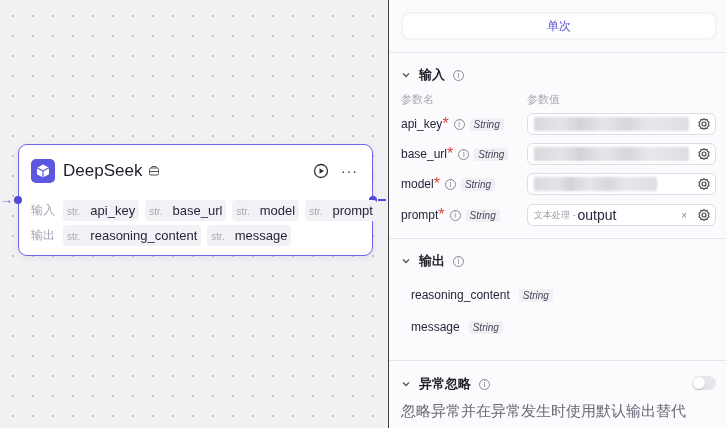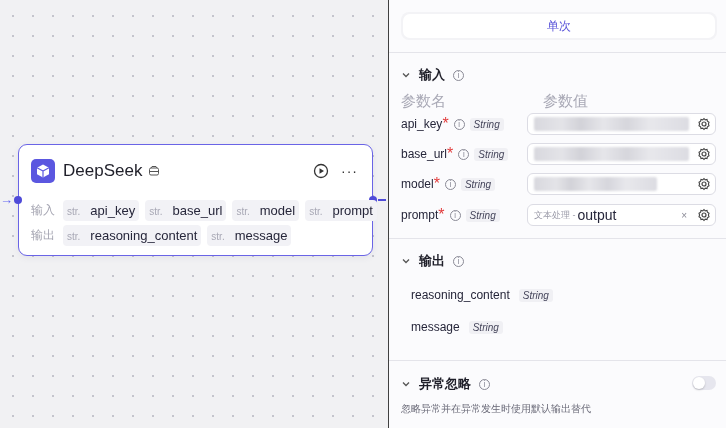--- a/index.html
+++ b/index.html
@@ -81,21 +81,21 @@
     .section-head {
       position: absolute; left: 12px; display: flex; align-items: center; gap: 8px;
     }
     .chev { width: 10px; height: 10px; display: inline-flex; }
     .section-title { font-size: 13px; font-weight: 600; color: #1f1f29; }
     .info-icon {
       width: 11px; height: 11px; border: 1px solid #8a8a96; border-radius: 50%;
       font-size: 8px; line-height: 9px; text-align: center; color: #8a8a96;
       display: inline-block; font-family: "DejaVu Sans", sans-serif;
     }
-    .col-head { position: absolute; top: 92px; font-size: 15px; color: #a8a8b5; }
+    .col-head { position: absolute; top: 92px; font-size: 11px; color: #a8a8b5; }
     .param-row { position: absolute; left: 12px; right: 10px; height: 22px; display: flex; align-items: center; }
     .param-name { font-size: 12px; color: #26263a; }
     .req { color: #e23b3b; }
     .param-row .info-icon { margin-left: 5px; }
     .type-tag {
       margin-left: 5px; background: #f0f0f4; border-radius: 3px; padding: 1px 4px;
       font-size: 10px; color: #44445a; font-style: italic;
     }
     .param-input {
       position: absolute; left: 126px; right: 0; top: 0; height: 22px;
@@ -114,21 +114,21 @@
     .out-row { position: absolute; left: 22px; display: flex; align-items: center; gap: 4px; }
     .out-name { font-size: 12px; color: #26263a; }
     .toggle {
       position: absolute; right: 10px; top: 376px; width: 24px; height: 14px;
       background: #e6e6ee; border-radius: 7px;
     }
     .toggle-knob {
       position: absolute; left: 1px; top: 1px; width: 12px; height: 12px;
       background: #fff; border-radius: 50%; box-shadow: 0 1px 2px rgba(0,0,0,0.2);
     }
-    .desc { position: absolute; left: 12px; top: 402px; font-size: 10px; color: #6a6a78; }
+    .desc { position: absolute; left: 12px; top: 402px; font-size: 15px; color: #6a6a78; }
   </style>
 </head>
 <body>
 
 <div class="canvas">
   <div class="edge-in-arrow">→</div>
   <div class="edge-out"></div>
 
   <div class="node">
     <div class="port left"></div>
@@ -202,21 +202,21 @@
   <div class="section-head" style="top:66px">
     <span class="chev">
         <svg width="10" height="10" viewBox="0 0 10 10">
           <path d="M2 3.5 L5 6.5 L8 3.5" fill="none" stroke="#555" stroke-width="1.3"></path>
         </svg>
       </span>
     <span class="section-title">输入</span>
     <span class="info-icon">i</span>
   </div>
   <div class="col-head" style="left:12px">参数名</div>
-  <div class="col-head" style="left:154px">参数值</div>
+  <div class="col-head" style="left:138px">参数值</div>
 
   <div class="param-row" style="top:113px">
     <span class="param-name">api_key</span>
       <span class="req">*</span>
     <span class="info-icon">i</span>
     <span class="type-tag">String</span>
     <div class="param-input">
       <span class="blur"></span>
       <span class="gear-icon">
           <svg width="14" height="14" viewBox="0 0 14 14">

